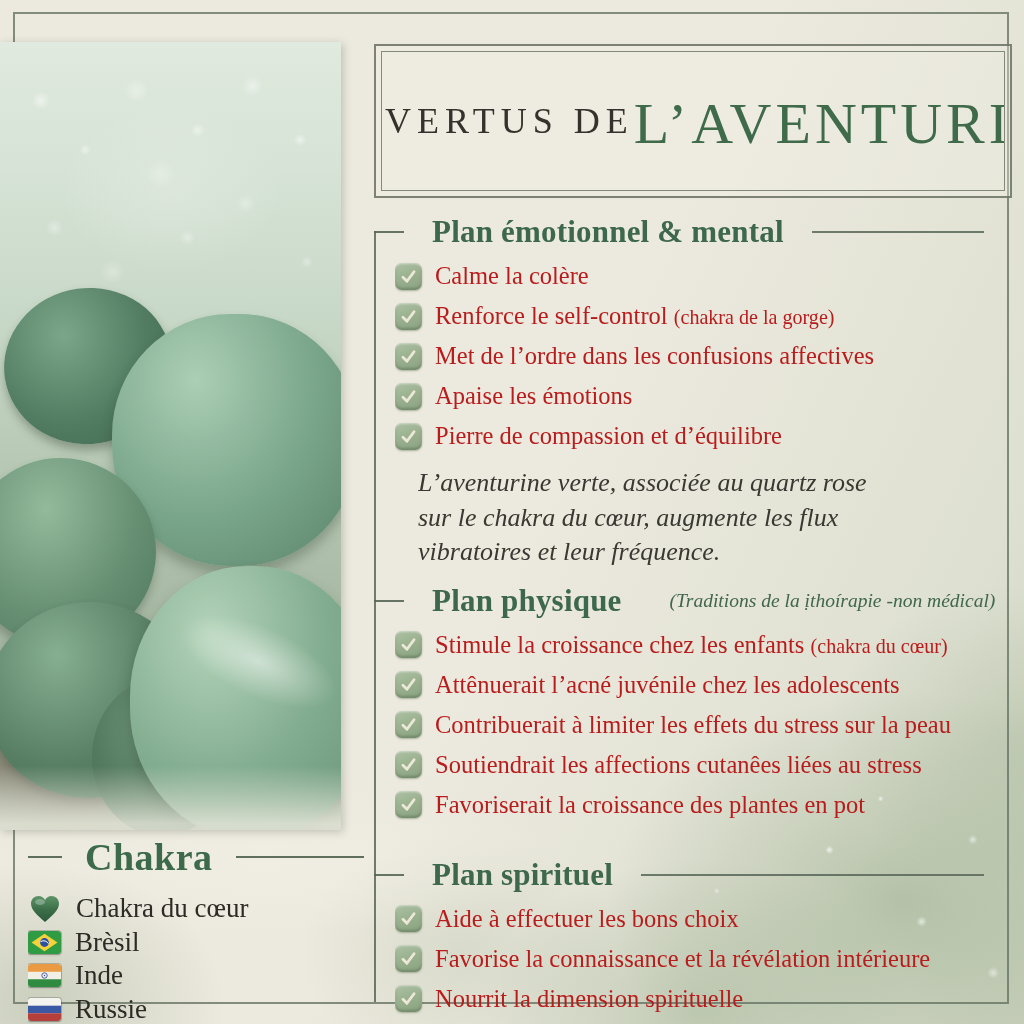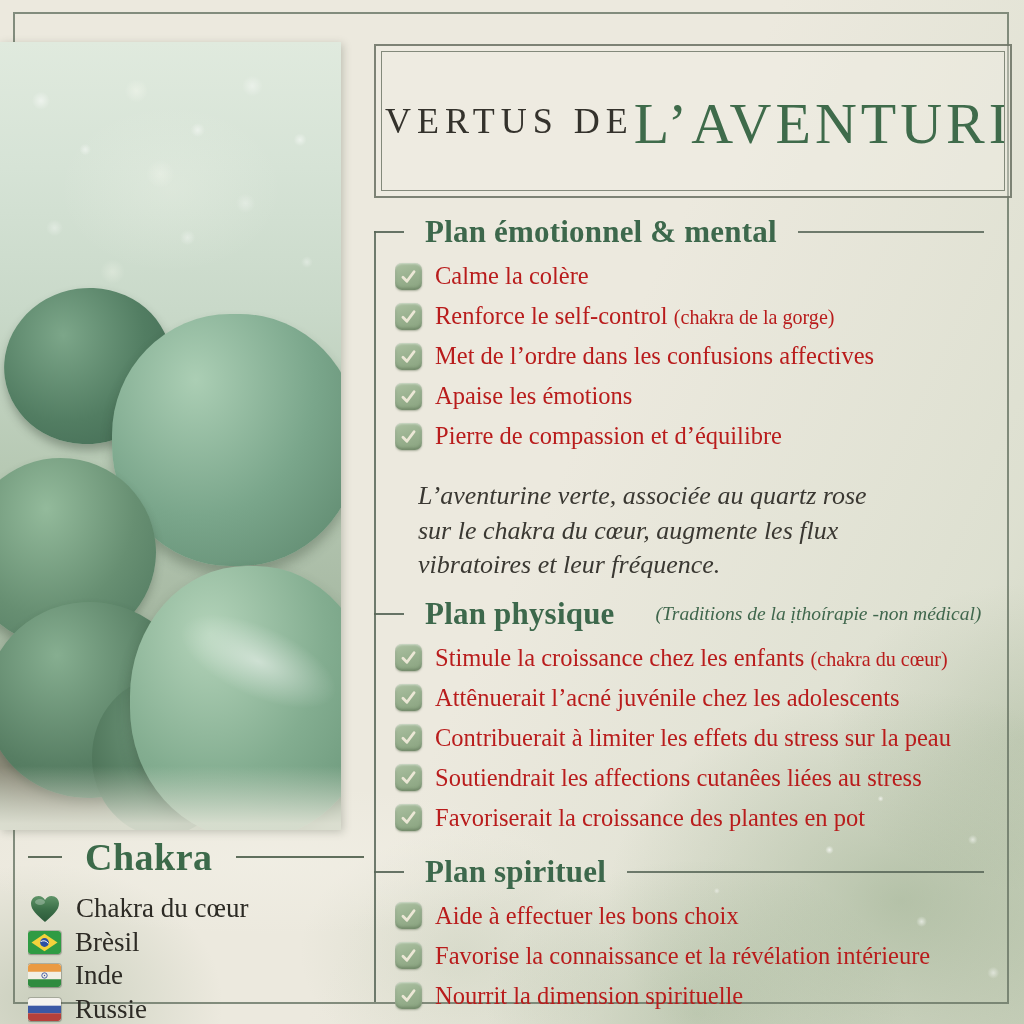--- a/index.html
+++ b/index.html
@@ -97,43 +97,43 @@
     position:absolute;inset:5px;border:1px solid rgba(104,112,98,.8);
     display:flex;flex-direction:row;align-items:center;justify-content:center;
     overflow:hidden;white-space:nowrap;
   }
   .title-line1{font-size:36px;letter-spacing:6px;color:#34322c;}
   .title-line2{font-size:58px;letter-spacing:4px;color:#3f6b4b;margin-top:4px;}
   
   .rail{position:absolute;left:374px;top:231px;width:2px;height:771px;background:rgba(88,102,88,.85);z-index:3;}
   .main{position:absolute;left:374px;top:214px;width:638px;z-index:3;}
   section{display:block;}
-  .shead{display:flex;align-items:center;gap:21px;font-size:31px;overflow:hidden;white-space:nowrap;}
+  .shead{display:flex;align-items:center;gap:28px;font-size:31px;overflow:hidden;white-space:nowrap;}
   .shead .dash{width:30px;height:2px;background:rgba(88,102,88,.9);flex:0 0 auto;}
   .shead h2{margin:0;font-size:1em;font-weight:bold;color:#3d684c;letter-spacing:.2px;}
   .shead .subtitle{font-style:italic;font-size:.63em;color:#40674d;margin-left:20px;}
   .shead .hline{flex:1 1 auto;height:2px;background:rgba(88,102,88,.85);margin-right:28px;min-width:0;}
   .items{display:block;}
   .vitem{
     display:flex;align-items:center;gap:13px;margin:6px 0 0 21px;
     font-size:24.5px;color:#b91c1c;white-space:nowrap;overflow:hidden;height:34px;
   }
   .vitem:first-child{margin-top:9px;}
   .cbox{
     flex:0 0 auto;width:27px;height:27px;border-radius:7px;
     background:linear-gradient(160deg,#adc1a2 0%,#97af8d 55%,#89a27f 100%);
     box-shadow:inset 0 -2px 3px rgba(60,80,55,.35), inset 0 1px 2px rgba(255,255,255,.5), 0 1px 2px rgba(70,90,60,.4);
     display:flex;align-items:center;justify-content:center;
   }
   .cbox svg{display:block;}
   .suffix{font-size:.82em;}
-  .note{margin:26px 0 2px 44px;font-style:italic;color:#3a3832;font-size:26px;line-height:34.5px;}
+  .note{margin:13px 0 2px 44px;font-style:italic;color:#3a3832;font-size:26px;line-height:34.5px;}
   .note-line{white-space:nowrap;overflow:hidden;}
   #sec-physique{margin-top:13px;}
-  #sec-spirituel{margin-top:19px;}
+  #sec-spirituel{margin-top:35px;}
   
   .legend{position:absolute;left:28px;top:838px;width:330px;z-index:3;}
   .lg-head{display:flex;align-items:center;gap:23px;height:38px;font-size:38px;white-space:nowrap;}
   .lg-head .line{height:2px;background:rgba(80,96,78,.9);flex:0 0 auto;}
   .lg-head .l1{width:34px;}
   .lg-head .l2{width:128px;}
   .lg-head h2{margin:0;font-size:1em;font-weight:bold;color:#3c6a4a;letter-spacing:.5px;}
   .lg-items{margin-top:16px;}
   .lg-row{display:flex;align-items:center;gap:14px;height:33.5px;font-size:27px;color:#2d2b25;white-space:nowrap;overflow:hidden;}
   .lg-icon{flex:0 0 auto;display:flex;align-items:center;}

